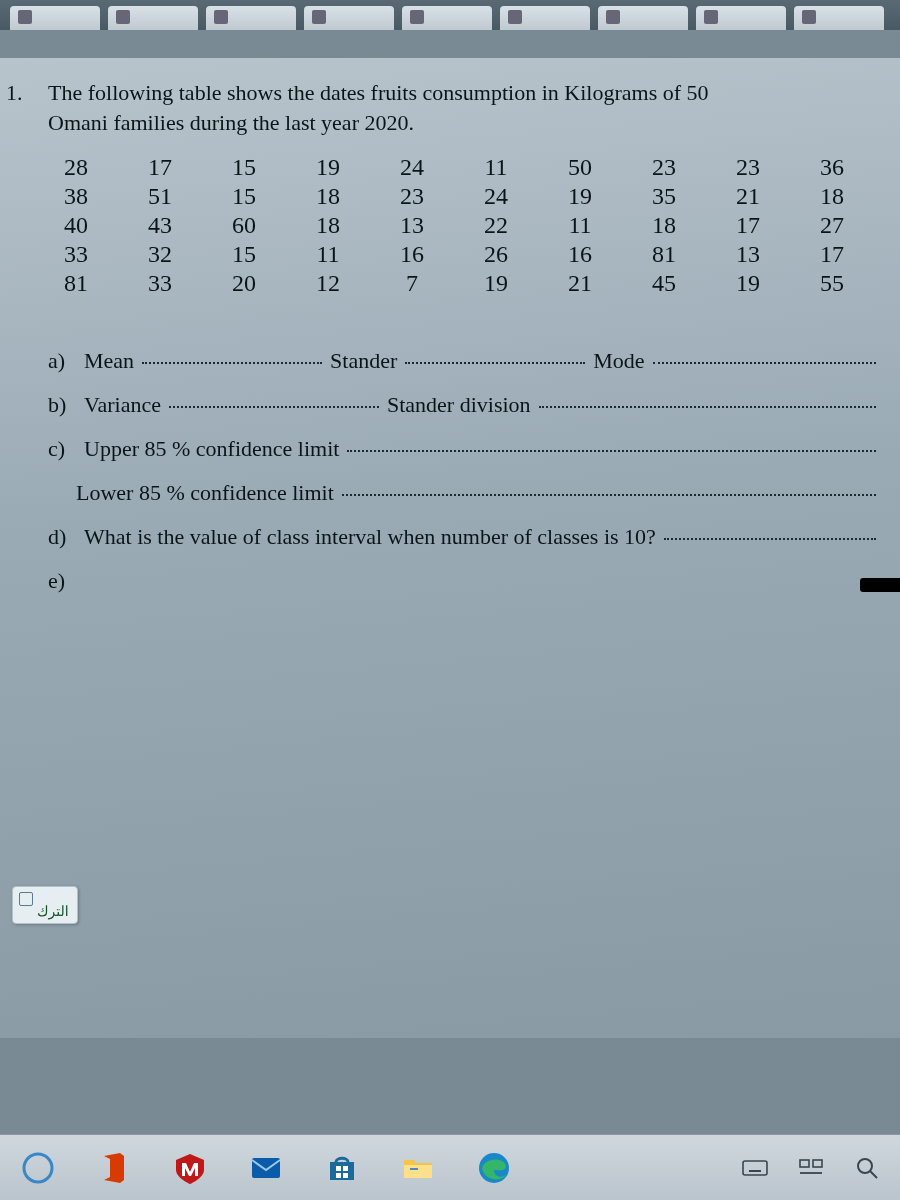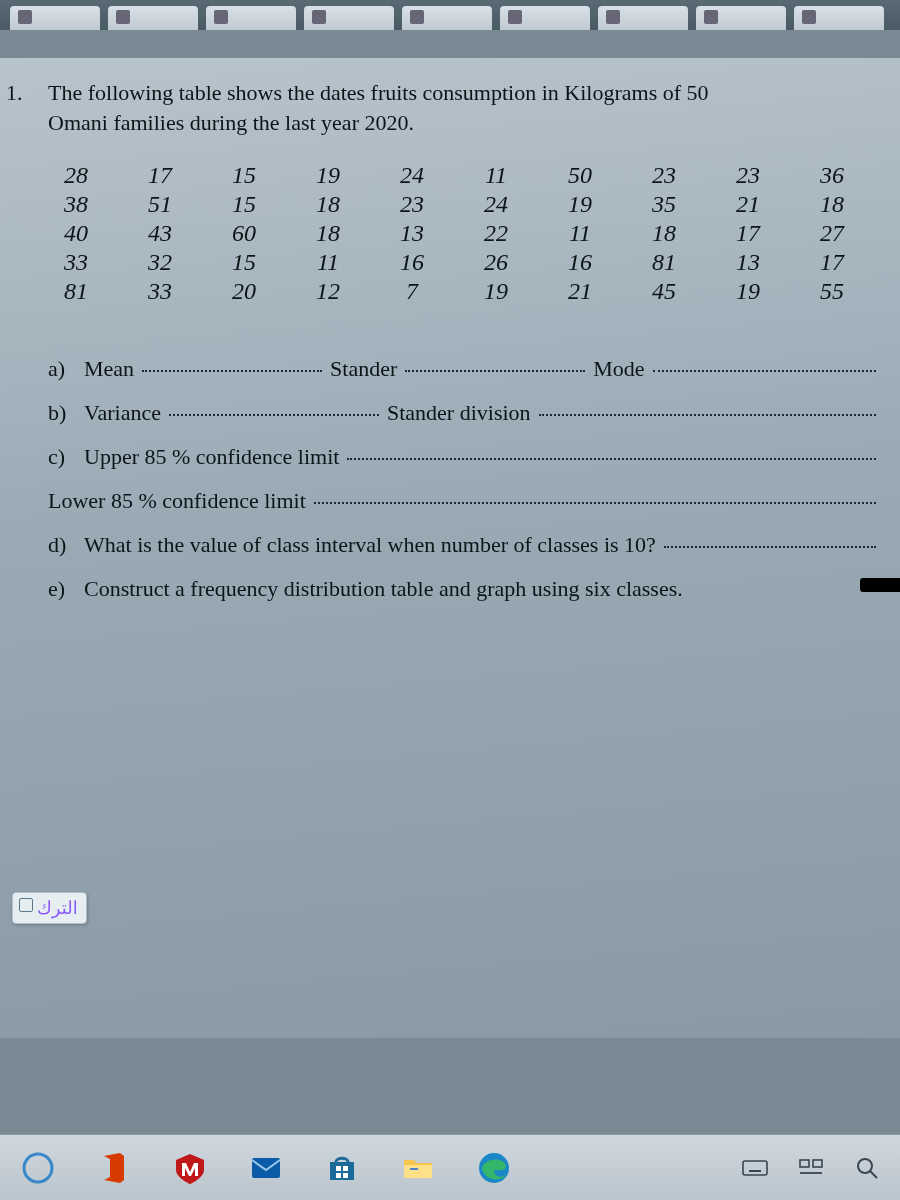--- a/index.html
+++ b/index.html
@@ -57,28 +57,27 @@
     background:#000;
     border-radius:3px 0 0 3px;
   }
   .q-number {
     position:absolute;
     left:6px; top:22px;
     font-size:22px;
   }
   .q-text {
     margin-left:0;
-    margin-bottom:24px;
+    margin-bottom:16px;
     line-height:1.35;
   }
   table.data {
     border-collapse: collapse;
     margin: 6px 0 50px -14px;
     font-size:24px;
-    font-style:italic;
   }
   table.data td {
     padding: 1px 0;
     width: 84px;
     text-align: center;
     color:#0a1518;
   }
   .parts { font-size:22px; }
   .part-row {
     margin: 8px 0 18px 0;
@@ -91,32 +90,32 @@
   .dots {
     flex:1;
     border-bottom: 2px dotted #1a2a30;
     position:relative;
     top:-4px;
     min-width:40px;
     margin: 0 6px;
   }
   .dots-med { flex:0 0 180px; }
   .seg { white-space:nowrap; }
-  .indent { }
+  .indent { margin-left:28px; }
   .leave-btn {
     position:absolute;
     left:12px;
     bottom:114px;
     background:#e6eef2;
-    color:#8b5cf6;
+    color:#14532d;
     border:1px solid #b0c0cc;
     border-radius:4px;
     font-family: Tahoma, Arial, sans-serif;
-    font-size:18px;
-    padding:4px 8px 4px 24px;
+    font-size:14px;
+    padding:16px 8px 4px 24px;
     box-shadow: 1px 1px 3px rgba(0,0,0,.25);
   }
   .leave-btn::before{
     content:"";
     position:absolute;
     left:6px; top:5px;
     width:12px; height:12px;
     border:1.5px solid #5a7a90;
     border-radius:2px;
   }
@@ -270,21 +269,20 @@
     </div>
 
     <div class="part-row">
       <span class="part-label">d)</span>
       <span class="seg">What is the value of class interval when number of classes is 10?</span>
       <span class="dots"></span>
     </div>
 
     <div class="part-row">
       <span class="part-label">e)</span>
-      <span class="seg">Construct a frequency distribution table and graph using six classes.</span>
     </div>
 
   </div>
 
   <button class="leave-btn">الترك</button>
 </div>
 
 <div class="taskbar">
 
   <div class="tb-icon">

